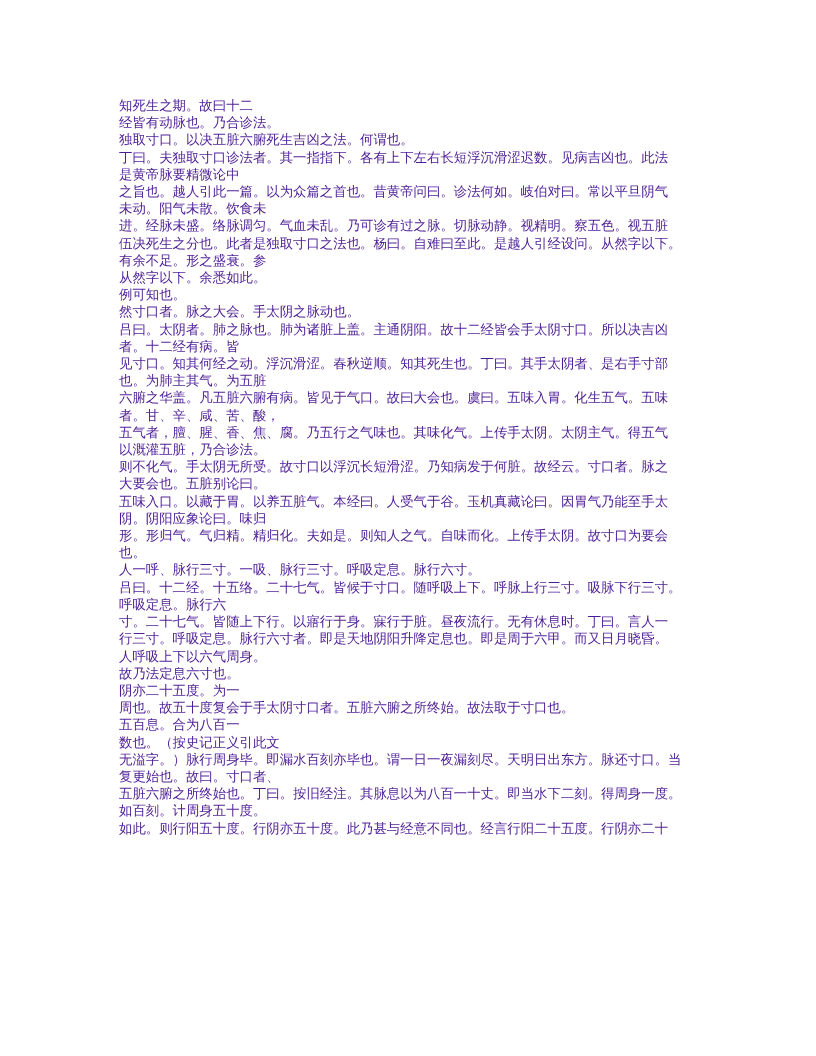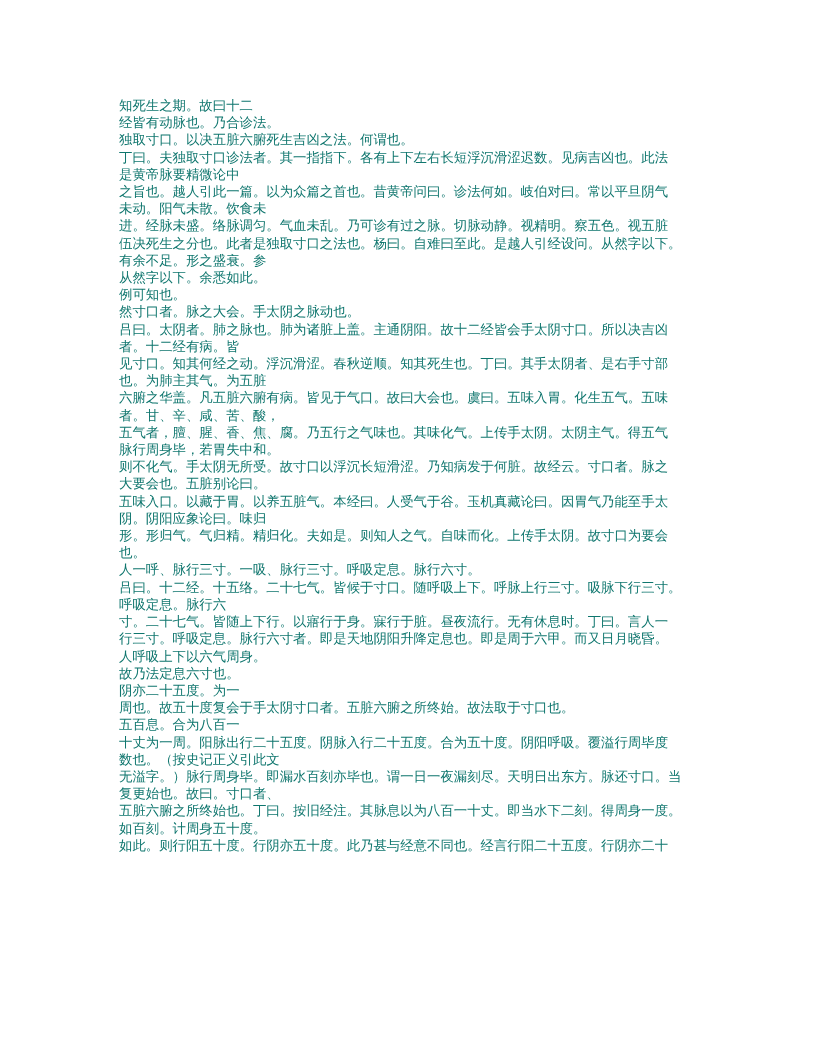--- a/index.html
+++ b/index.html
@@ -5,21 +5,21 @@
   html, body { margin: 0; padding: 0; background: #ffffff; }
   body { width: 816px; height: 1056px; position: relative; overflow: hidden; }
   .page {
     position: absolute;
     left: 119px;
     top: 97px;
     width: 584px;
     font-family: "DejaVu Serif", "Liberation Serif", serif;
     font-size: 13.4px;
     line-height: 17.2px;
-    color: #0f766e;
+    color: #4c1d95;
   }
   .line { white-space: nowrap; display: block; }
 </style>
 </head>
 <body>
 
 <div class="page" id="page">
     <span class="line">知死生之期。故曰十二</span>
     <span class="line">经皆有动脉也。乃合诊法。</span>
     <span class="line">独取寸口。以决五脏六腑死生吉凶之法。何谓也。</span>
@@ -33,37 +33,36 @@
     <span class="line">从然字以下。余悉如此。</span>
     <span class="line">例可知也。</span>
     <span class="line">然寸口者。脉之大会。手太阴之脉动也。</span>
     <span class="line">吕曰。太阴者。肺之脉也。肺为诸脏上盖。主通阴阳。故十二经皆会手太阴寸口。所以决吉凶</span>
     <span class="line">者。十二经有病。皆</span>
     <span class="line">见寸口。知其何经之动。浮沉滑涩。春秋逆顺。知其死生也。丁曰。其手太阴者、是右手寸部</span>
     <span class="line">也。为肺主其气。为五脏</span>
     <span class="line">六腑之华盖。凡五脏六腑有病。皆见于气口。故曰大会也。虞曰。五味入胃。化生五气。五味</span>
     <span class="line">者。甘、辛、咸、苦、酸，</span>
     <span class="line">五气者，膻、腥、香、焦、腐。乃五行之气味也。其味化气。上传手太阴。太阴主气。得五气</span>
-    <span class="line">脉行周身毕，若胃失中和。</span>
+    <span class="line">以溉灌五脏，乃合诊法。</span>
     <span class="line">则不化气。手太阴无所受。故寸口以浮沉长短滑涩。乃知病发于何脏。故经云。寸口者。脉之</span>
     <span class="line">大要会也。五脏别论曰。</span>
     <span class="line">五味入口。以藏于胃。以养五脏气。本经曰。人受气于谷。玉机真藏论曰。因胃气乃能至手太</span>
     <span class="line">阴。阴阳应象论曰。味归</span>
     <span class="line">形。形归气。气归精。精归化。夫如是。则知人之气。自味而化。上传手太阴。故寸口为要会</span>
     <span class="line">也。</span>
     <span class="line">人一呼、脉行三寸。一吸、脉行三寸。呼吸定息。脉行六寸。</span>
     <span class="line">吕曰。十二经。十五络。二十七气。皆候于寸口。随呼吸上下。呼脉上行三寸。吸脉下行三寸。</span>
     <span class="line">呼吸定息。脉行六</span>
     <span class="line">寸。二十七气。皆随上下行。以寤行于身。寐行于脏。昼夜流行。无有休息时。丁曰。言人一</span>
     <span class="line">行三寸。呼吸定息。脉行六寸者。即是天地阴阳升降定息也。即是周于六甲。而又日月晓昏。</span>
     <span class="line">人呼吸上下以六气周身。</span>
     <span class="line">故乃法定息六寸也。</span>
     <span class="line">阴亦二十五度。为一</span>
     <span class="line">周也。故五十度复会于手太阴寸口者。五脏六腑之所终始。故法取于寸口也。</span>
     <span class="line">五百息。合为八百一</span>
-    <span class="line">十丈为一周。阳脉出行二十五度。阴脉入行二十五度。合为五十度。阴阳呼吸。覆溢行周毕度</span>
     <span class="line">数也。（按史记正义引此文</span>
     <span class="line">无溢字。）脉行周身毕。即漏水百刻亦毕也。谓一日一夜漏刻尽。天明日出东方。脉还寸口。当</span>
     <span class="line">复更始也。故曰。寸口者、</span>
     <span class="line">五脏六腑之所终始也。丁曰。按旧经注。其脉息以为八百一十丈。即当水下二刻。得周身一度。</span>
     <span class="line">如百刻。计周身五十度。</span>
     <span class="line">如此。则行阳五十度。行阴亦五十度。此乃甚与经意不同也。经言行阳二十五度。行阴亦二十</span>
   </div>
 
 </body></html>

